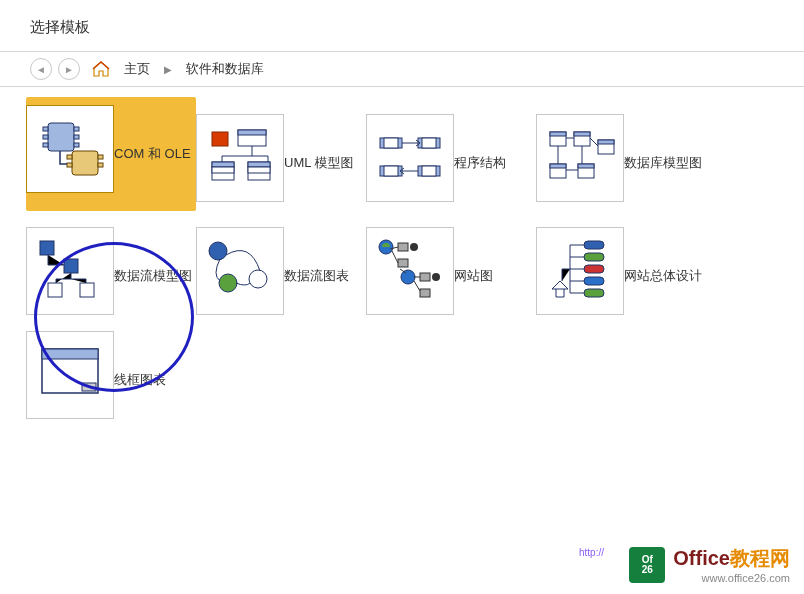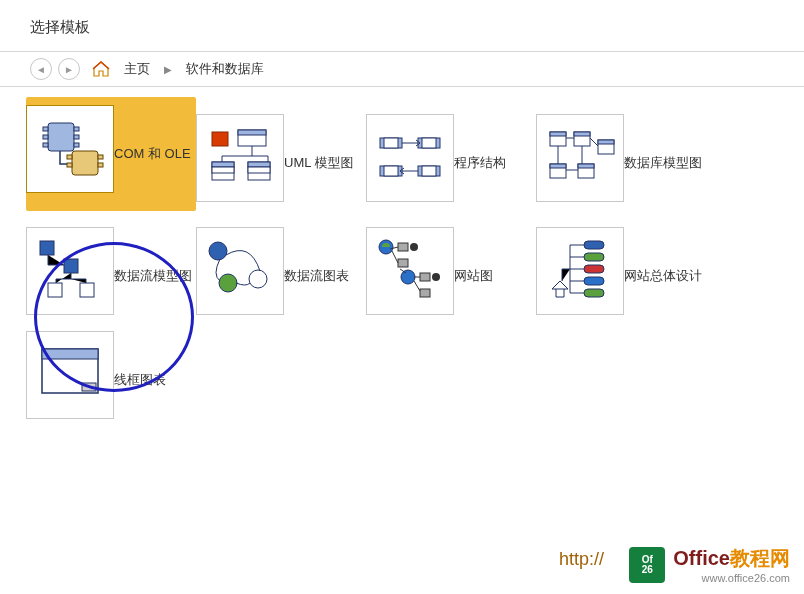--- a/index.html
+++ b/index.html
@@ -128,23 +128,23 @@
     .wm-text1 .o1 { color: #7f1d1d; }
     .wm-text1 .o2 { color: #e68a00; }
     .wm-text2 {
       font-size: 11px;
       color: #888;
       text-align: right;
     }
     .wm-http {
       position: absolute;
       right: 200px;
-      bottom: 24px;
-      color: #a16207;
-      font-size: 18px;
+      bottom: 36px;
+      color: #8b5cf6;
+      font-size: 10px;
     }
     svg { display: block; }
   </style>
 </head>
 <body>
 
 <div class="header-title">选择模板</div>
 
 <div class="nav-bar">
   <span class="nav-btn">◄</span>

